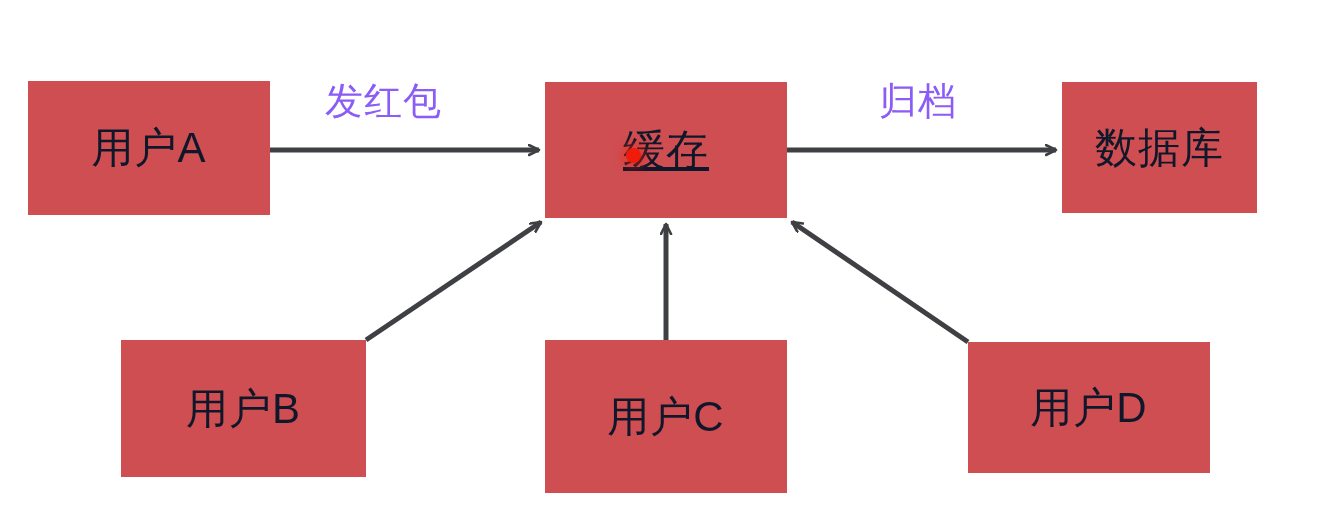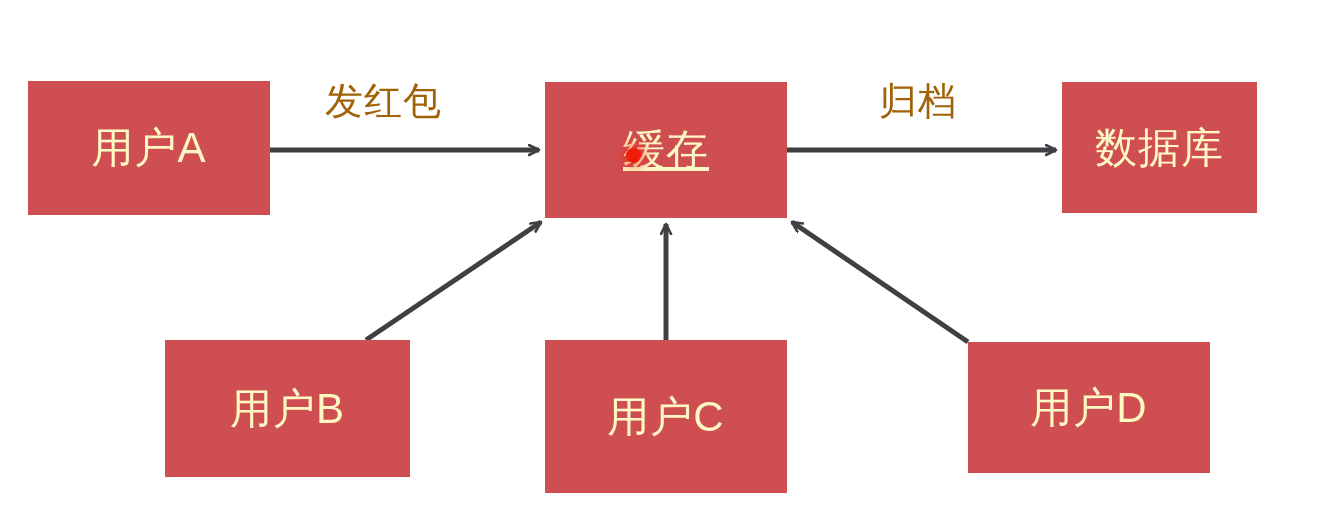--- a/index.html
+++ b/index.html
@@ -25,34 +25,34 @@
     height: 506px;
     pointer-events: none;
   }
   .node {
     position: absolute;
     box-sizing: border-box;
     background: #cf4e52;
     display: flex;
     align-items: center;
     justify-content: center;
-    color: #fef9c3;
+    color: #0f172a;
     font-size: 42px;
     line-height: 1;
     letter-spacing: 1px;
     font-weight: 400;
     user-select: none;
   }
   .node-label {
     display: block;
     white-space: nowrap;
   }
   .edge-label {
     position: absolute;
-    color: #a16207;
+    color: #8b5cf6;
     font-size: 38px;
     line-height: 1;
     white-space: nowrap;
     letter-spacing: 1px;
     user-select: none;
   }
   .cursor-dot {
     position: absolute;
     width: 15px;
     height: 15px;
@@ -90,21 +90,21 @@
   </div>
 
   <div class="node" style="left:545px; top:82px; width:242px; height:136px;text-decoration:underline;">
     <span class="node-label">缓存</span>
   </div>
 
   <div class="node" style="left:1062px; top:82px; width:195px; height:131px;">
     <span class="node-label">数据库</span>
   </div>
 
-  <div class="node" style="left:121px; top:340px; width:245px; height:137px;margin-left:44px;">
+  <div class="node" style="left:121px; top:340px; width:245px; height:137px;">
     <span class="node-label">用户B</span>
   </div>
 
   <div class="node" style="left:545px; top:340px; width:242px; height:153px;align-items:center;">
     <span class="node-label">用户C</span>
   </div>
 
   <div class="node" style="left:968px; top:342px; width:242px; height:131px;">
     <span class="node-label">用户D</span>
   </div>

